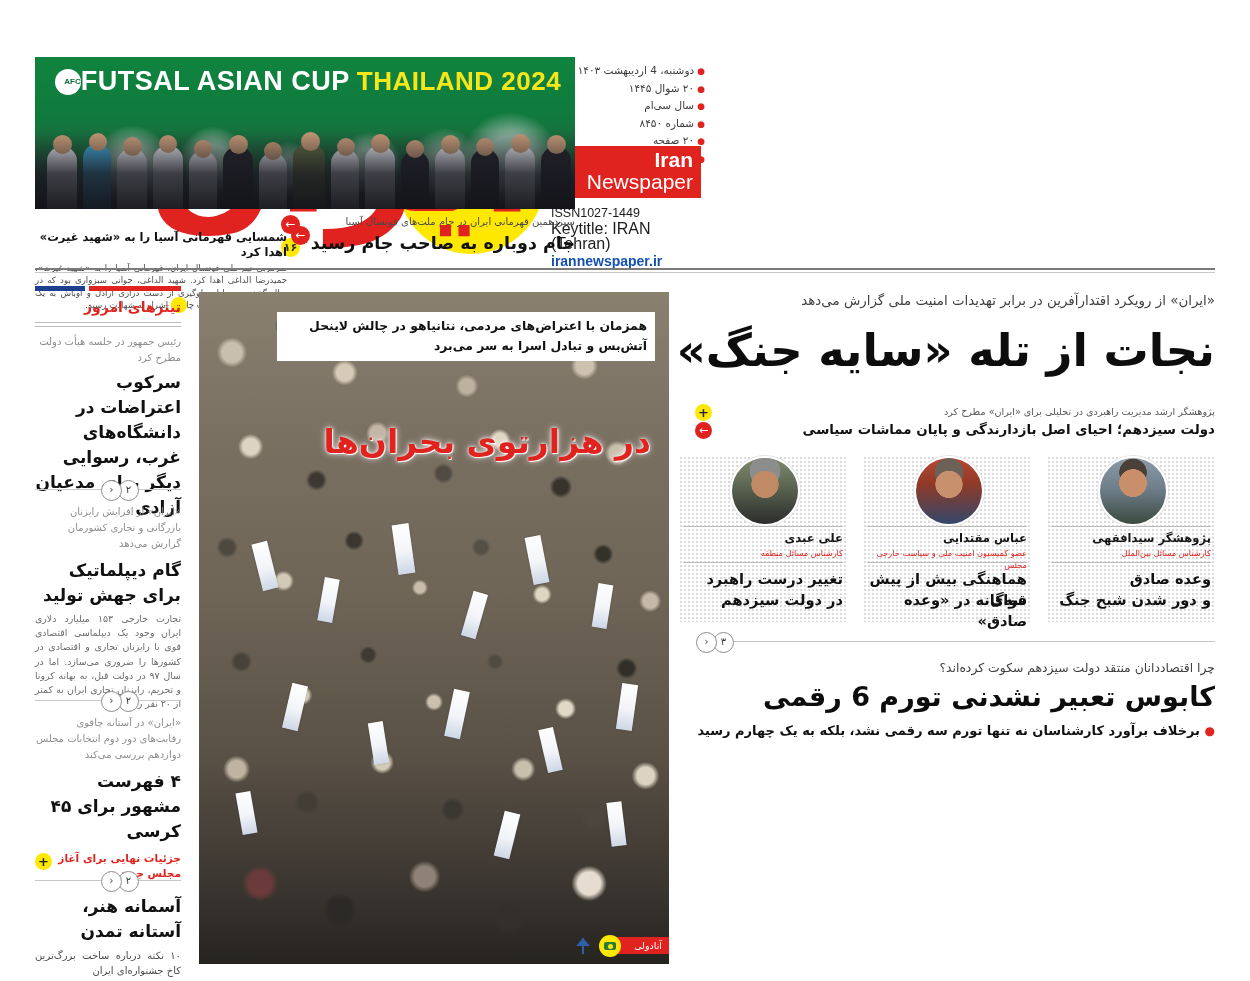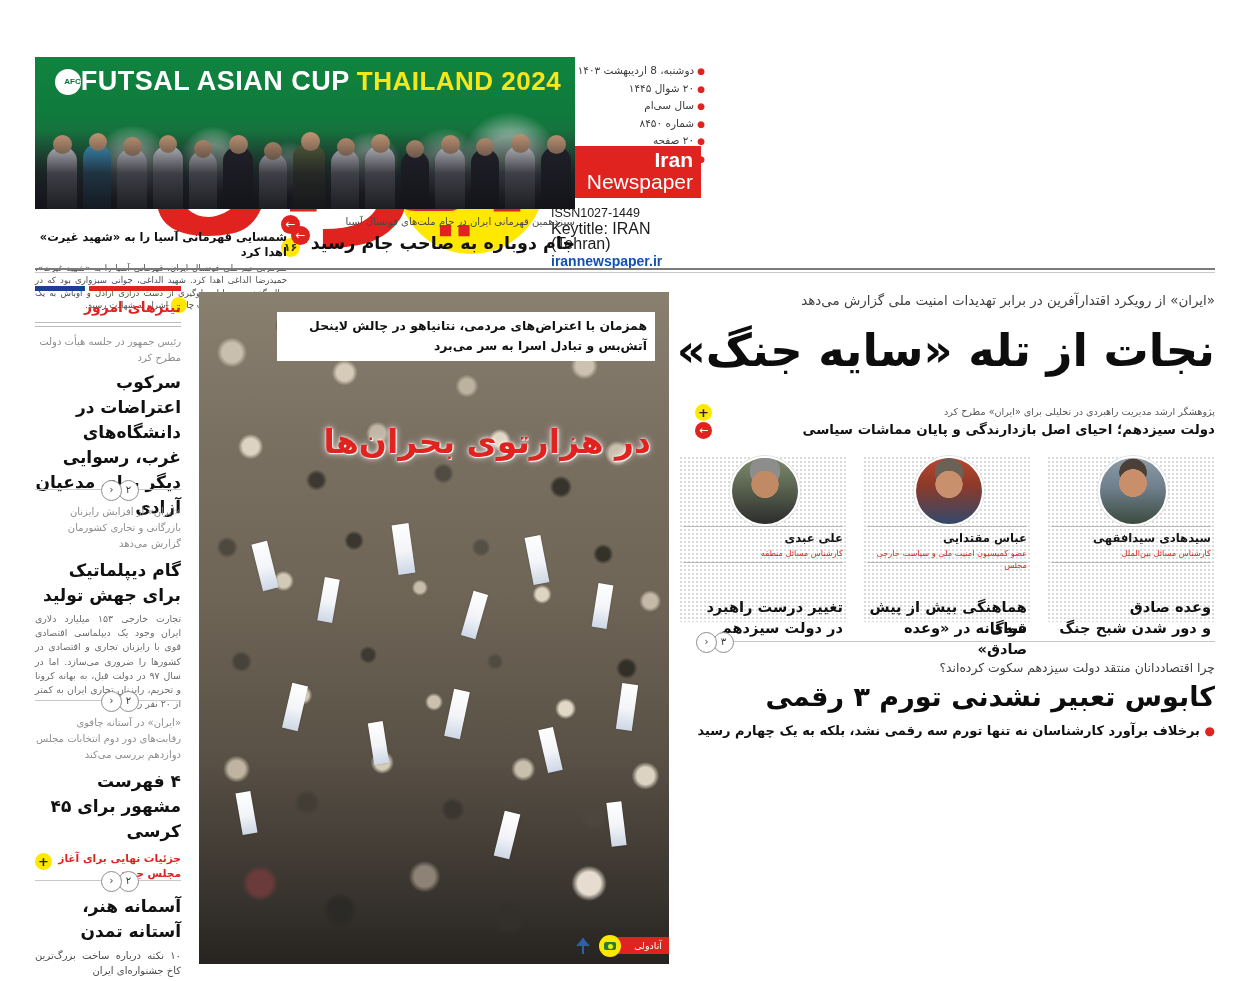--- a/index.html
+++ b/index.html
@@ -174,21 +174,21 @@
 
   .experts{position:absolute;right:0;top:170px;width:535px;height:166px;}
   .exp{position:absolute;top:0;width:168px;height:166px;
     background-image:radial-gradient(#d7d7d7 .7px,transparent .8px);background-size:4px 4px;}
   .exp .ava{position:absolute;left:50%;margin-left:-33px;top:0;width:66px;height:66px;border-radius:50%;overflow:hidden;
     border:2px solid #fff;box-shadow:0 0 0 1px #e2e2e2;}
   .exp .ava .face{position:absolute;inset:0;}
   .exp .line{position:absolute;left:4px;right:4px;height:1px;background:#b9b9b9;}
   .exp .nm{position:absolute;right:4px;width:160px;text-align:right;font-size:11.6px;font-weight:bold;color:#151515;line-height:16px;}
   .exp .rl{position:absolute;right:4px;width:160px;text-align:right;font-size:8.2px;color:#E0231F;line-height:12px;}
-  .exp .hd{position:absolute;right:4px;width:160px;text-align:right;font-size:14.6px;font-weight:bold;color:#111;line-height:21px;margin-top:28px;}
+  .exp .hd{position:absolute;right:4px;width:160px;text-align:right;font-size:14.6px;font-weight:bold;color:#111;line-height:21px;}
 
   .sep-row{position:absolute;width:535px;height:19px;}
   .sep-row .ln{position:absolute;left:52px;right:0;top:9px;height:1px;background:#c4c4c4;}
 
   .econ-k{position:absolute;right:0;width:535px;text-align:right;font-size:12.4px;color:#3f3f3f;line-height:19px;}
   .econ-h{position:absolute;right:0;width:535px;text-align:right;font-size:27px;font-weight:bold;color:#0d0d0d;line-height:38px;}
   .econ-s{position:absolute;right:0;width:535px;text-align:right;font-size:13px;font-weight:bold;color:#111;line-height:20px;}
   .econ-s .rd{color:#E0231F;font-size:12px;}
 </style>
 </head>
@@ -197,21 +197,21 @@
 <div class="page">
 
   <div class="masthead">
 
     <div class="logo-wrap">
       <div class="logo-sun"></div>
       <div class="logo-text">ایران</div>
     </div>
 
     <div class="meta-col">
-      <div class="meta-line"><span class="dot">●</span><span>دوشنبه، 8 اردیبهشت ۱۴۰۳</span></div>
+      <div class="meta-line"><span class="dot">●</span><span>دوشنبه، 4 اردیبهشت ۱۴۰۳</span></div>
       <div class="meta-line"><span class="dot">●</span><span>۲۰ شوال ۱۴۴۵</span></div>
       <div class="meta-line"><span class="dot">●</span><span>سال سی‌ام</span></div>
       <div class="meta-line"><span class="dot">●</span><span>شماره ۸۴۵۰</span></div>
       <div class="meta-line"><span class="dot">●</span><span>۲۰ صفحه</span></div>
       <div class="meta-line"><span class="dot">●</span><span>قیمت در سراسر کشور: ۵۰۰۰ تومان</span></div>
     </div>
 
     <div class="ennamebox">
       <div class="l1">Iran</div>
       <div class="l2">Newspaper</div>
@@ -372,21 +372,21 @@
     <div class="experts">
 
       <div class="exp" style="right:0;">
         <div class="ava">
           <div class="face" style="background:
              radial-gradient(circle at 50% 38%,#c98f6b 0 26%,transparent 27%),
              radial-gradient(circle at 50% 22%,#4a4038 0 22%,transparent 23%),
              linear-gradient(180deg,#8b9aa6 0%,#6f7f8c 45%,#3b4a3f 100%);"></div>
         </div>
         <div class="line" style="top:70px;"></div>
-        <div class="nm" style="top:74px;">سیدهادی سیدافقهی</div>
+        <div class="nm" style="top:74px;">پژوهشگر سیدافقهی</div>
         <div class="rl" style="top:91px;">کارشناس مسائل بین‌الملل</div>
         <div class="line" style="top:106px;"></div>
         <div class="hd" style="top:112px;">وعده صادق</div>
         <div class="hd" style="top:133px;">و دور شدن شبح جنگ</div>
       </div>
 
       <div class="exp" style="right:184px;">
         <div class="ava">
           <div class="face" style="background:
              radial-gradient(circle at 50% 40%,#c8906c 0 26%,transparent 27%),
@@ -419,18 +419,18 @@
 
     <div class="sep-row" style="top:346px;">
       <div class="ln"></div>
       <div class="sep-pill" style="left:0;top:0;">
         <div class="c1">۳</div>
         <div class="c2">‹</div>
       </div>
     </div>
 
     <div class="econ-k" style="top:372px;">چرا اقتصاددانان منتقد دولت سیزدهم سکوت کرده‌اند؟</div>
-    <div class="econ-h" style="top:392px;">کابوس تعبیر نشدنی تورم ۳ رقمی</div>
+    <div class="econ-h" style="top:392px;">کابوس تعبیر نشدنی تورم 6 رقمی</div>
     <div class="econ-s" style="top:435px;"><span class="rd">●</span> <span>برخلاف برآورد کارشناسان نه تنها تورم سه رقمی نشد، بلکه به یک چهارم رسید</span></div>
 
   </div>
 
 </div>
 
 </body></html>

